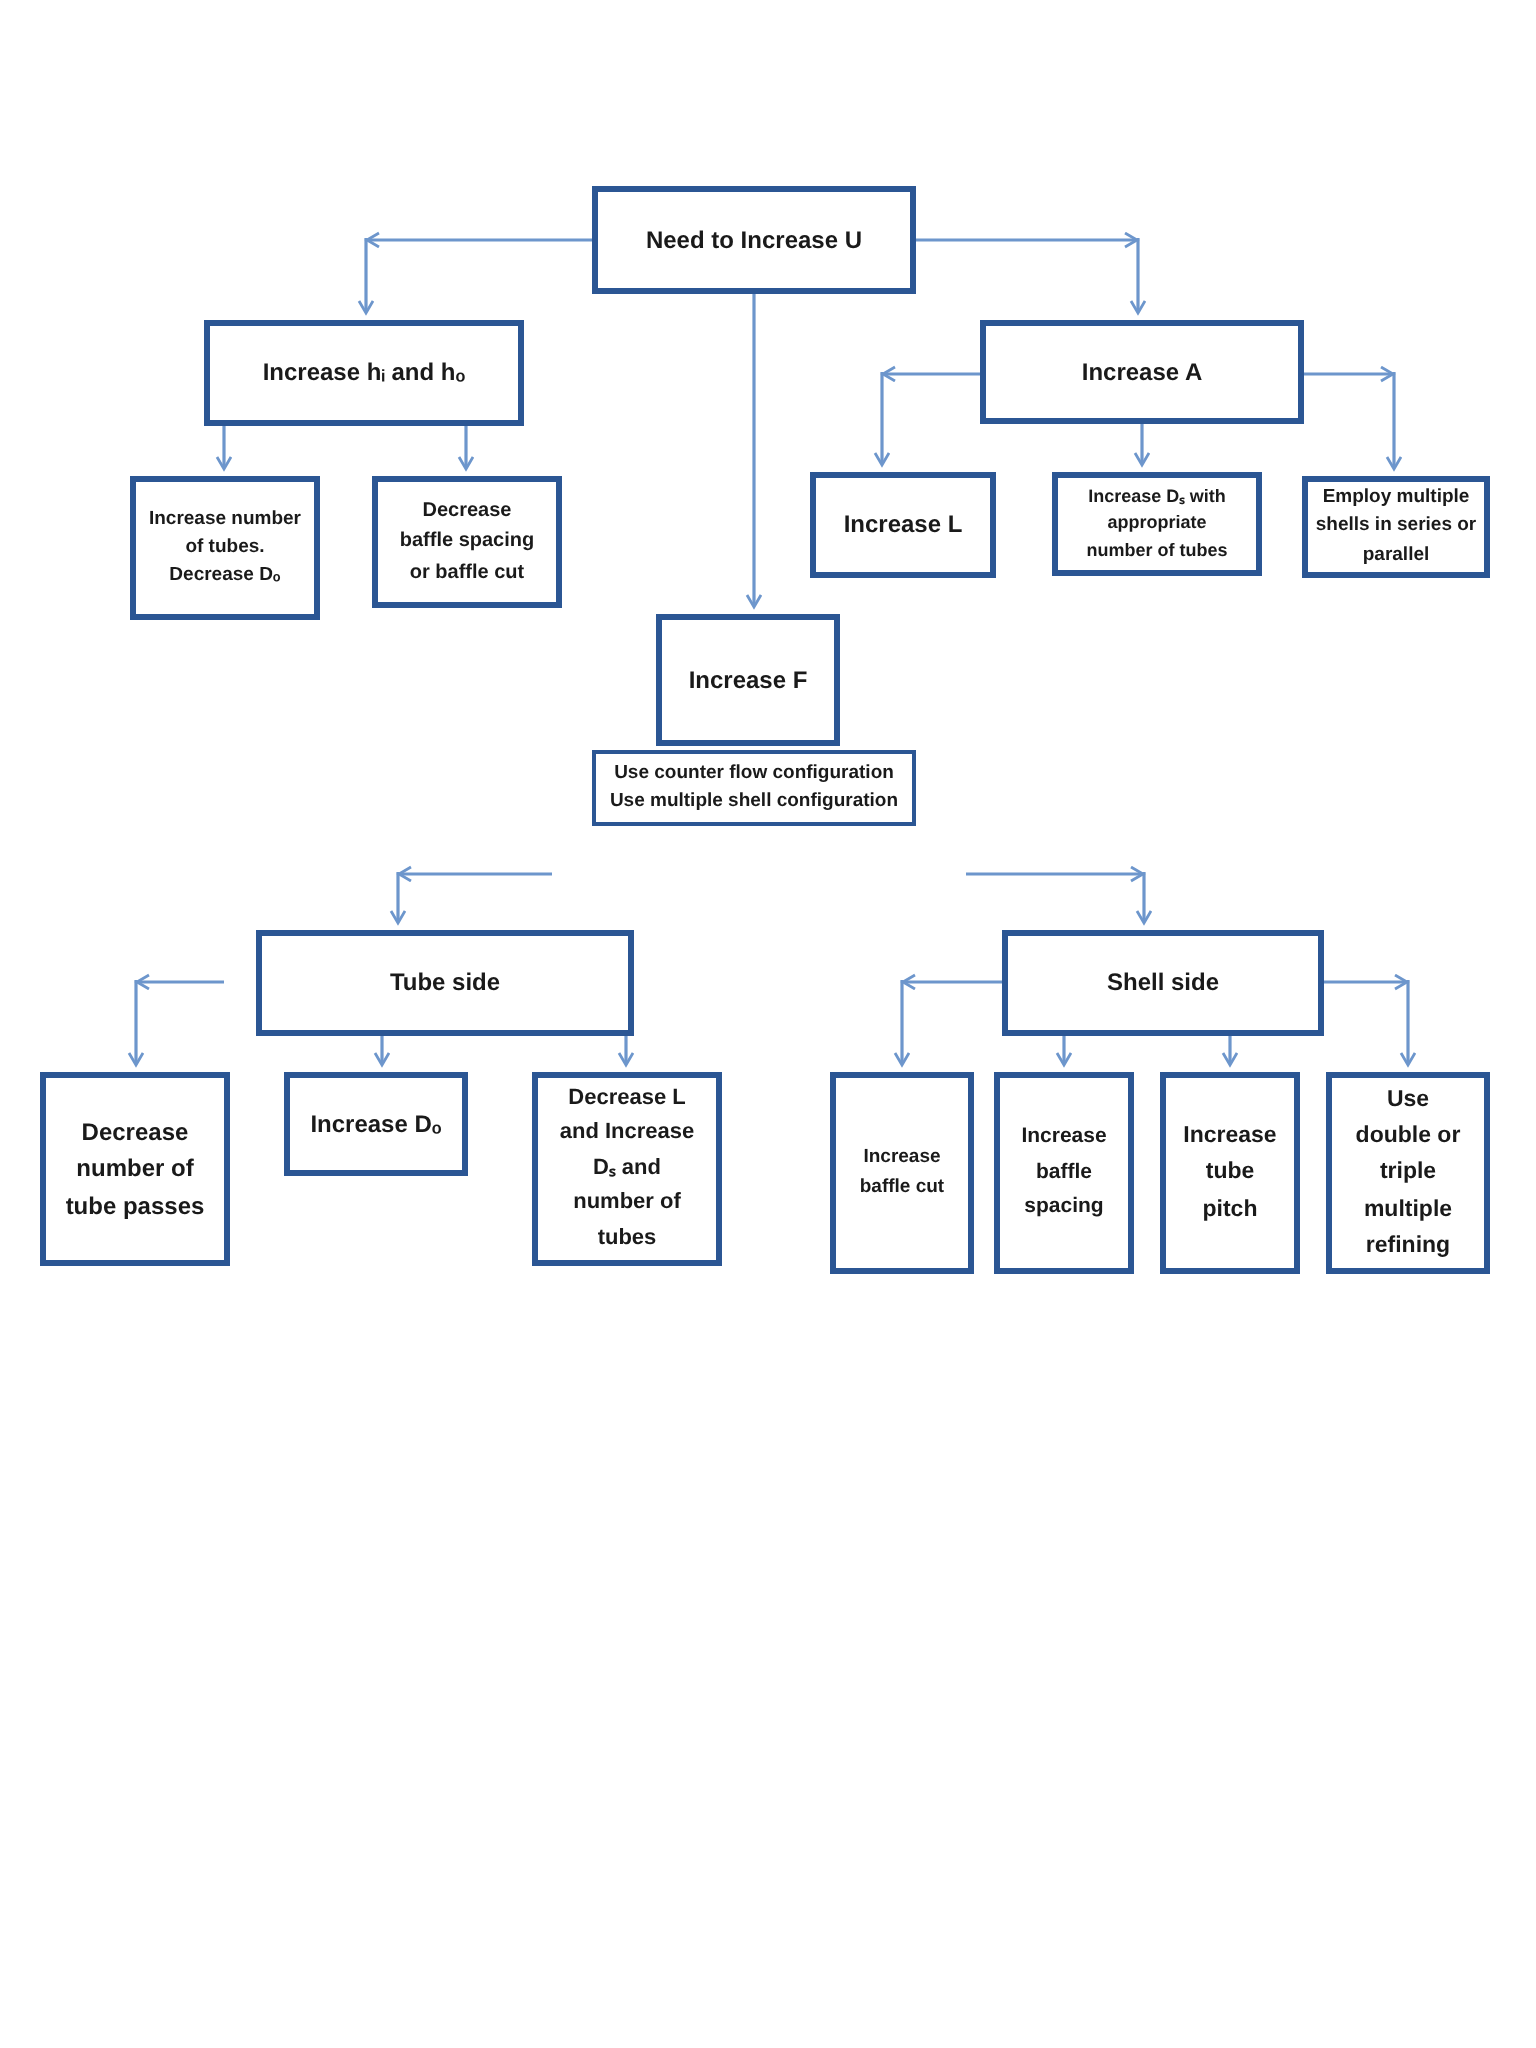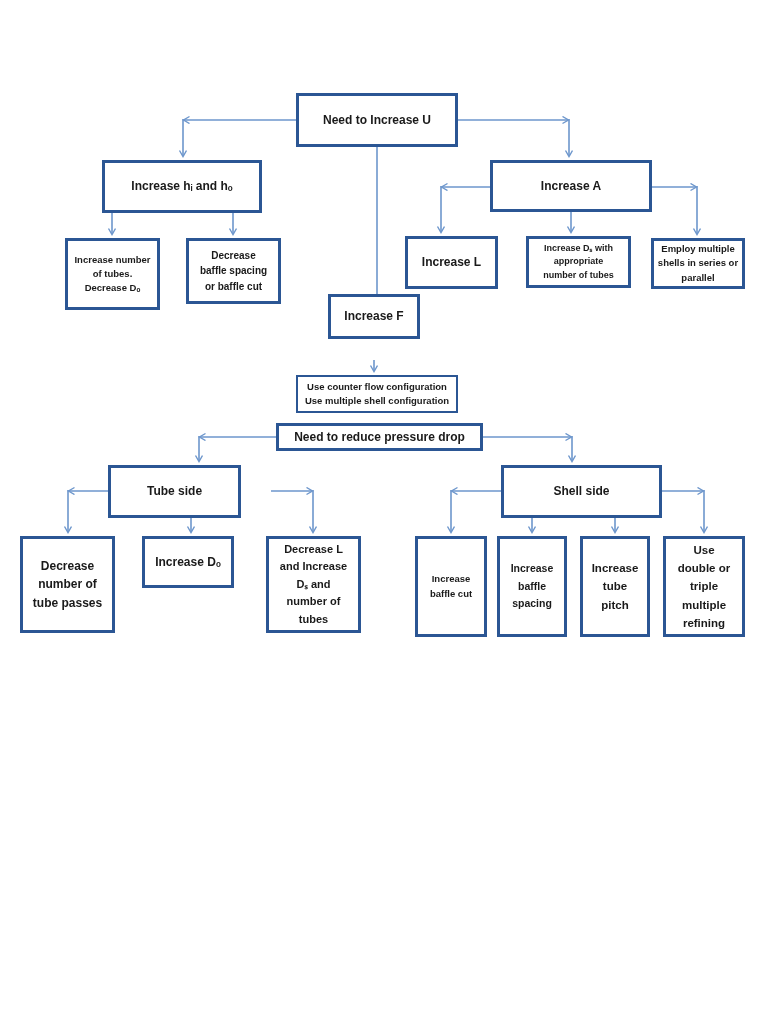--- a/index.html
+++ b/index.html
@@ -128,34 +128,31 @@
     <span>appropriate</span>
     <span>number of tubes</span>
   </div>
 
   <div class="node fs95" style="left:651px;top:238px;width:94px;height:51px">
     <span>Employ multiple</span>
     <span>shells in series or</span>
     <span>parallel</span>
   </div>
 
-  <div class="node fs12" style="left:328px;top:294px;width:92px;height:45px">
+  <div class="node fs12" style="left:328px;top:307px;width:92px;height:66px">
     <span>Increase F</span>
   </div>
 
   <div class="node b2 fs95" style="left:296px;top:375px;width:162px;height:38px">
     <span>Use counter flow configuration</span>
     <span>Use multiple shell configuration</span>
   </div>
 
-  <div class="node fs12" style="left:276px;top:423px;width:207px;height:28px">
-    <span>Need to reduce pressure drop</span>
-  </div>
-
-  <div class="node fs12" style="left:108px;top:465px;width:133px;height:53px">
+
+  <div class="node fs12" style="left:128px;top:465px;width:189px;height:53px">
     <span>Tube side</span>
   </div>
 
   <div class="node fs12" style="left:501px;top:465px;width:161px;height:53px">
     <span>Shell side</span>
   </div>
 
   <div class="node fs12" style="left:20px;top:536px;width:95px;height:97px">
     <span>Decrease</span>
     <span>number of</span>

